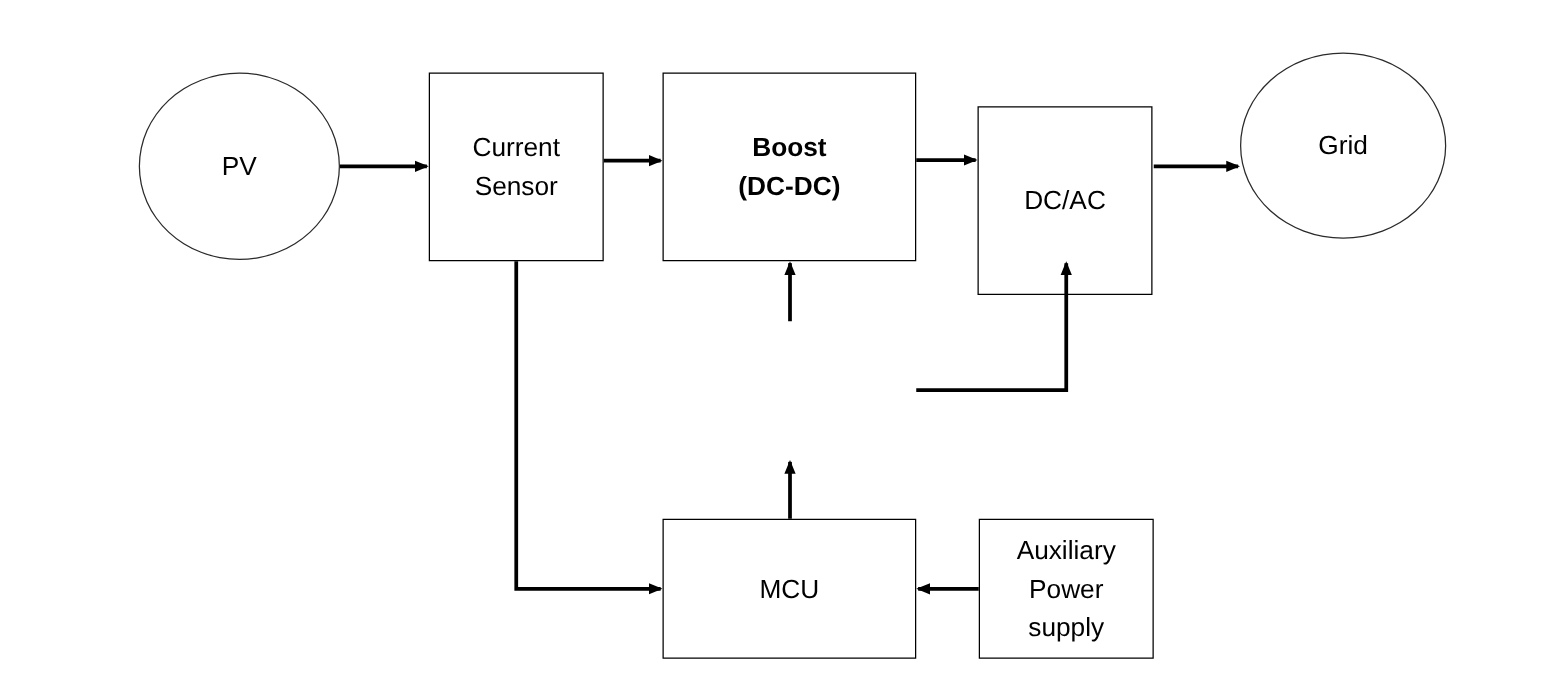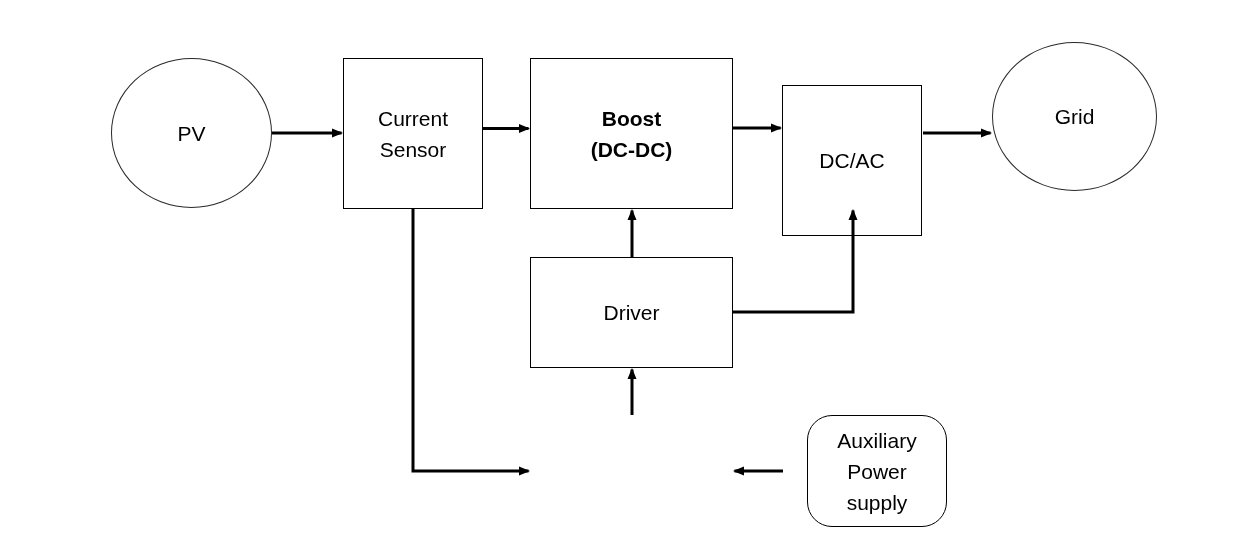--- a/index.html
+++ b/index.html
@@ -37,21 +37,21 @@
     border-radius: 50%;
   }
   
   #node-pv            { left: 111px; top: 58px;  width: 161px; height: 150px; }
   #node-current-sensor{ left: 343px; top: 58px;  width: 140px; height: 151px; text-align: center; }
   #node-boost         { left: 530px; top: 58px;  width: 203px; height: 151px; font-weight: bold; }
   #node-dcac          { left: 782px; top: 58px;  width: 140px; height: 151px; margin-top: 27px; }
   #node-grid          { left: 992px; top: 42px;  width: 165px; height: 149px; }
   #node-driver        { left: 530px; top: 257px; width: 203px; height: 111px; }
   #node-mcu           { left: 530px; top: 415px; width: 203px; height: 112px; }
-  #node-aux           { left: 807px; top: 415px; width: 140px; height: 112px; border-radius: 25px; }
+  #node-aux           { left: 783px; top: 415px; width: 140px; height: 112px; }
 
   #connector-layer {
     position: absolute;
     left: 0; top: 0;
     width: 1236px;
     height: 549px;
     pointer-events: none;
   }
   .connector {
     fill: none;
@@ -71,22 +71,22 @@
   <div id="node-current-sensor" class="node rect-node">Current
 Sensor</div>
 
   <div id="node-boost" class="node rect-node">Boost
 (DC-DC)</div>
 
   <div id="node-dcac" class="node rect-node">DC/AC</div>
 
   <div id="node-grid" class="node ellipse-node">Grid</div>
 
-  <div id="node-driver" class="node rect-node">Driver</div>
 
+  <div id="node-mcu" class="node rect-node">MCU</div>
 
   <div id="node-aux" class="node rect-node">Auxiliary
 Power
 supply</div>
 
   <svg id="connector-layer" viewBox="0 0 1236 549" xmlns="http://www.w3.org/2000/svg">
     <defs>
       <marker id="ah" markerUnits="userSpaceOnUse" markerWidth="13" markerHeight="11" refX="9.5" refY="5" orient="auto">
         <path d="M0,0.5 L11,5 L0,9.5 Z" fill="#000000"></path>
       </marker>

